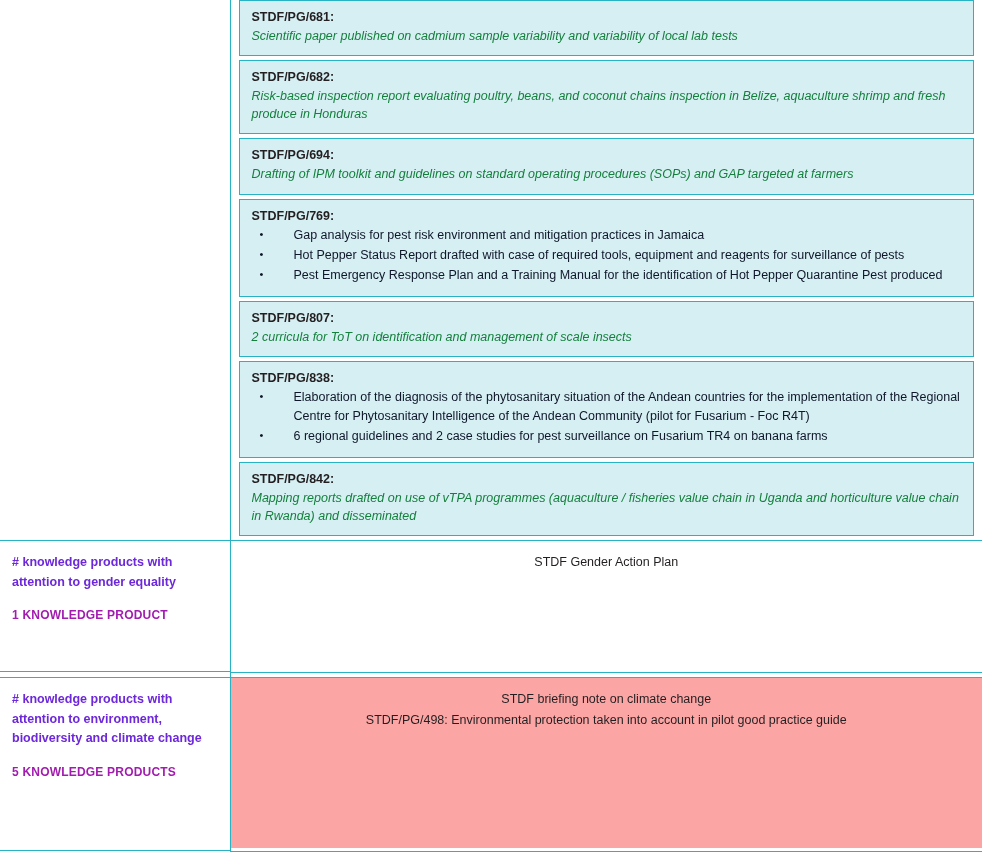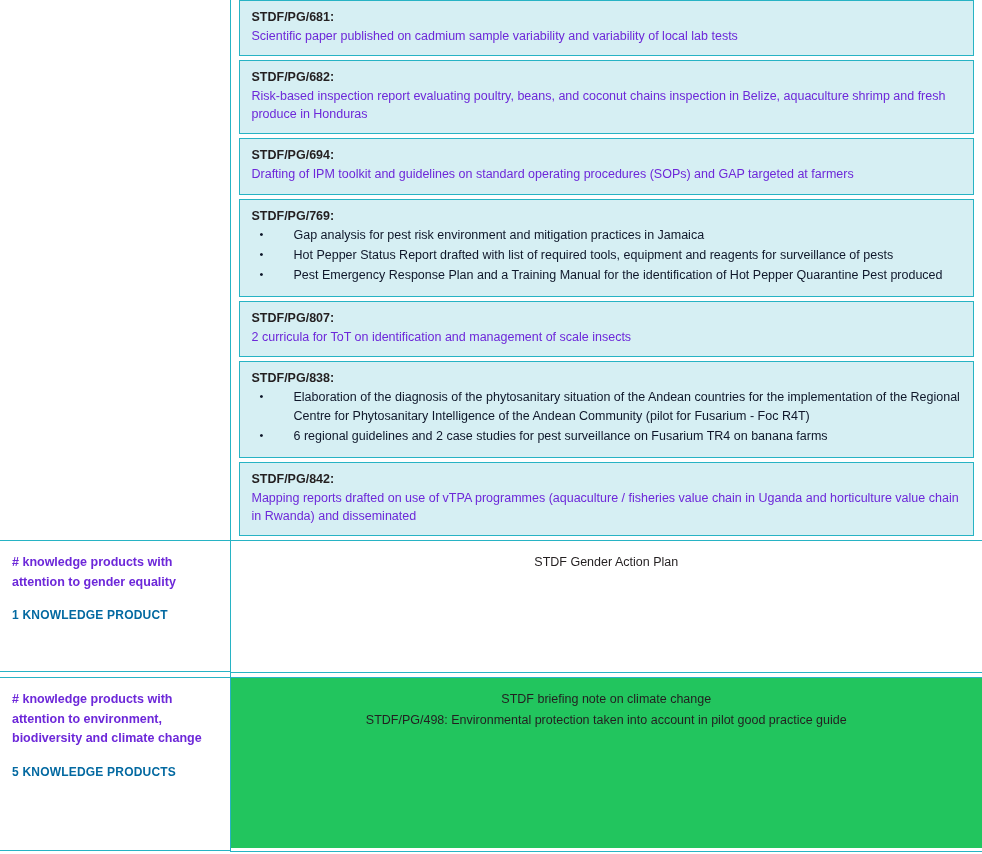--- a/index.html
+++ b/index.html
@@ -51,21 +51,21 @@
     font-weight: bold;
     font-size: 12.5px;
     line-height: 1.55;
     color: #6d28d9;
   }
   .label-count {
     margin-top: 16px;
     font-weight: bold;
     font-size: 12px;
     letter-spacing: 0.2px;
-    color: #0369a1;
+    color: #a21caf;
   }
   
   .block {
     border: 1.5px solid #27b3c4;
     background: #d6eff3;
     margin: 0 8px 4px 8px;
     padding: 9px 12px 10px 12px;
     box-sizing: border-box;
   }
   .block:first-child {
@@ -73,21 +73,22 @@
   }
   .block .code {
     font-weight: bold;
     font-size: 12.5px;
     margin-bottom: 3px;
     color: #231f20;
   }
   .block .desc {
     font-size: 12.5px;
     line-height: 1.45;
-    color: #6d28d9;
+    color: #15803d;
+    font-style: italic;
   }
   ul.bullets {
     list-style: none;
     margin: 2px 0 0 0;
     padding: 0;
   }
   ul.bullets li {
     position: relative;
     padding-left: 42px;
     font-size: 12.5px;
@@ -109,21 +110,21 @@
     border-left: 1.5px solid #27b3c4;
     padding: 0;
   }
   .content-inner {
     padding: 12px 12px 12px 12px;
     font-size: 12.5px;
     line-height: 1.5;
     text-align: center;
   }
   .content-inner.tinted {
-    background: #22c55e;
+    background: #fca5a5;
   }
   .content-inner.white {
     background: #ffffff;
   }
   .bold-inline {
     font-weight: normal;
   }
   .line {
     margin: 0 0 2px 0;
   }
@@ -159,21 +160,21 @@
                 <div class="desc">Risk-based inspection report evaluating poultry, beans, and coconut chains inspection in Belize, aquaculture shrimp and fresh produce in Honduras</div>
               </div>
               <div class="block">
                 <div class="code">STDF/PG/694:</div>
                 <div class="desc">Drafting of IPM toolkit and guidelines on standard operating procedures (SOPs) and GAP targeted at farmers</div>
               </div>
               <div class="block">
                 <div class="code">STDF/PG/769:</div>
                 <ul class="bullets">
                   <li>Gap analysis for pest risk environment and mitigation practices in Jamaica</li>
-                  <li>Hot Pepper Status Report drafted with list of required tools, equipment and reagents for surveillance of pests</li>
+                  <li>Hot Pepper Status Report drafted with case of required tools, equipment and reagents for surveillance of pests</li>
                   <li>Pest Emergency Response Plan and a Training Manual for the identification of Hot Pepper Quarantine Pest produced</li>
                 </ul>
               </div>
               <div class="block">
                 <div class="code">STDF/PG/807:</div>
                 <div class="desc">2 curricula for ToT on identification and management of scale insects</div>
               </div>
               <div class="block">
                 <div class="code">STDF/PG/838:</div>
                 <ul class="bullets">

